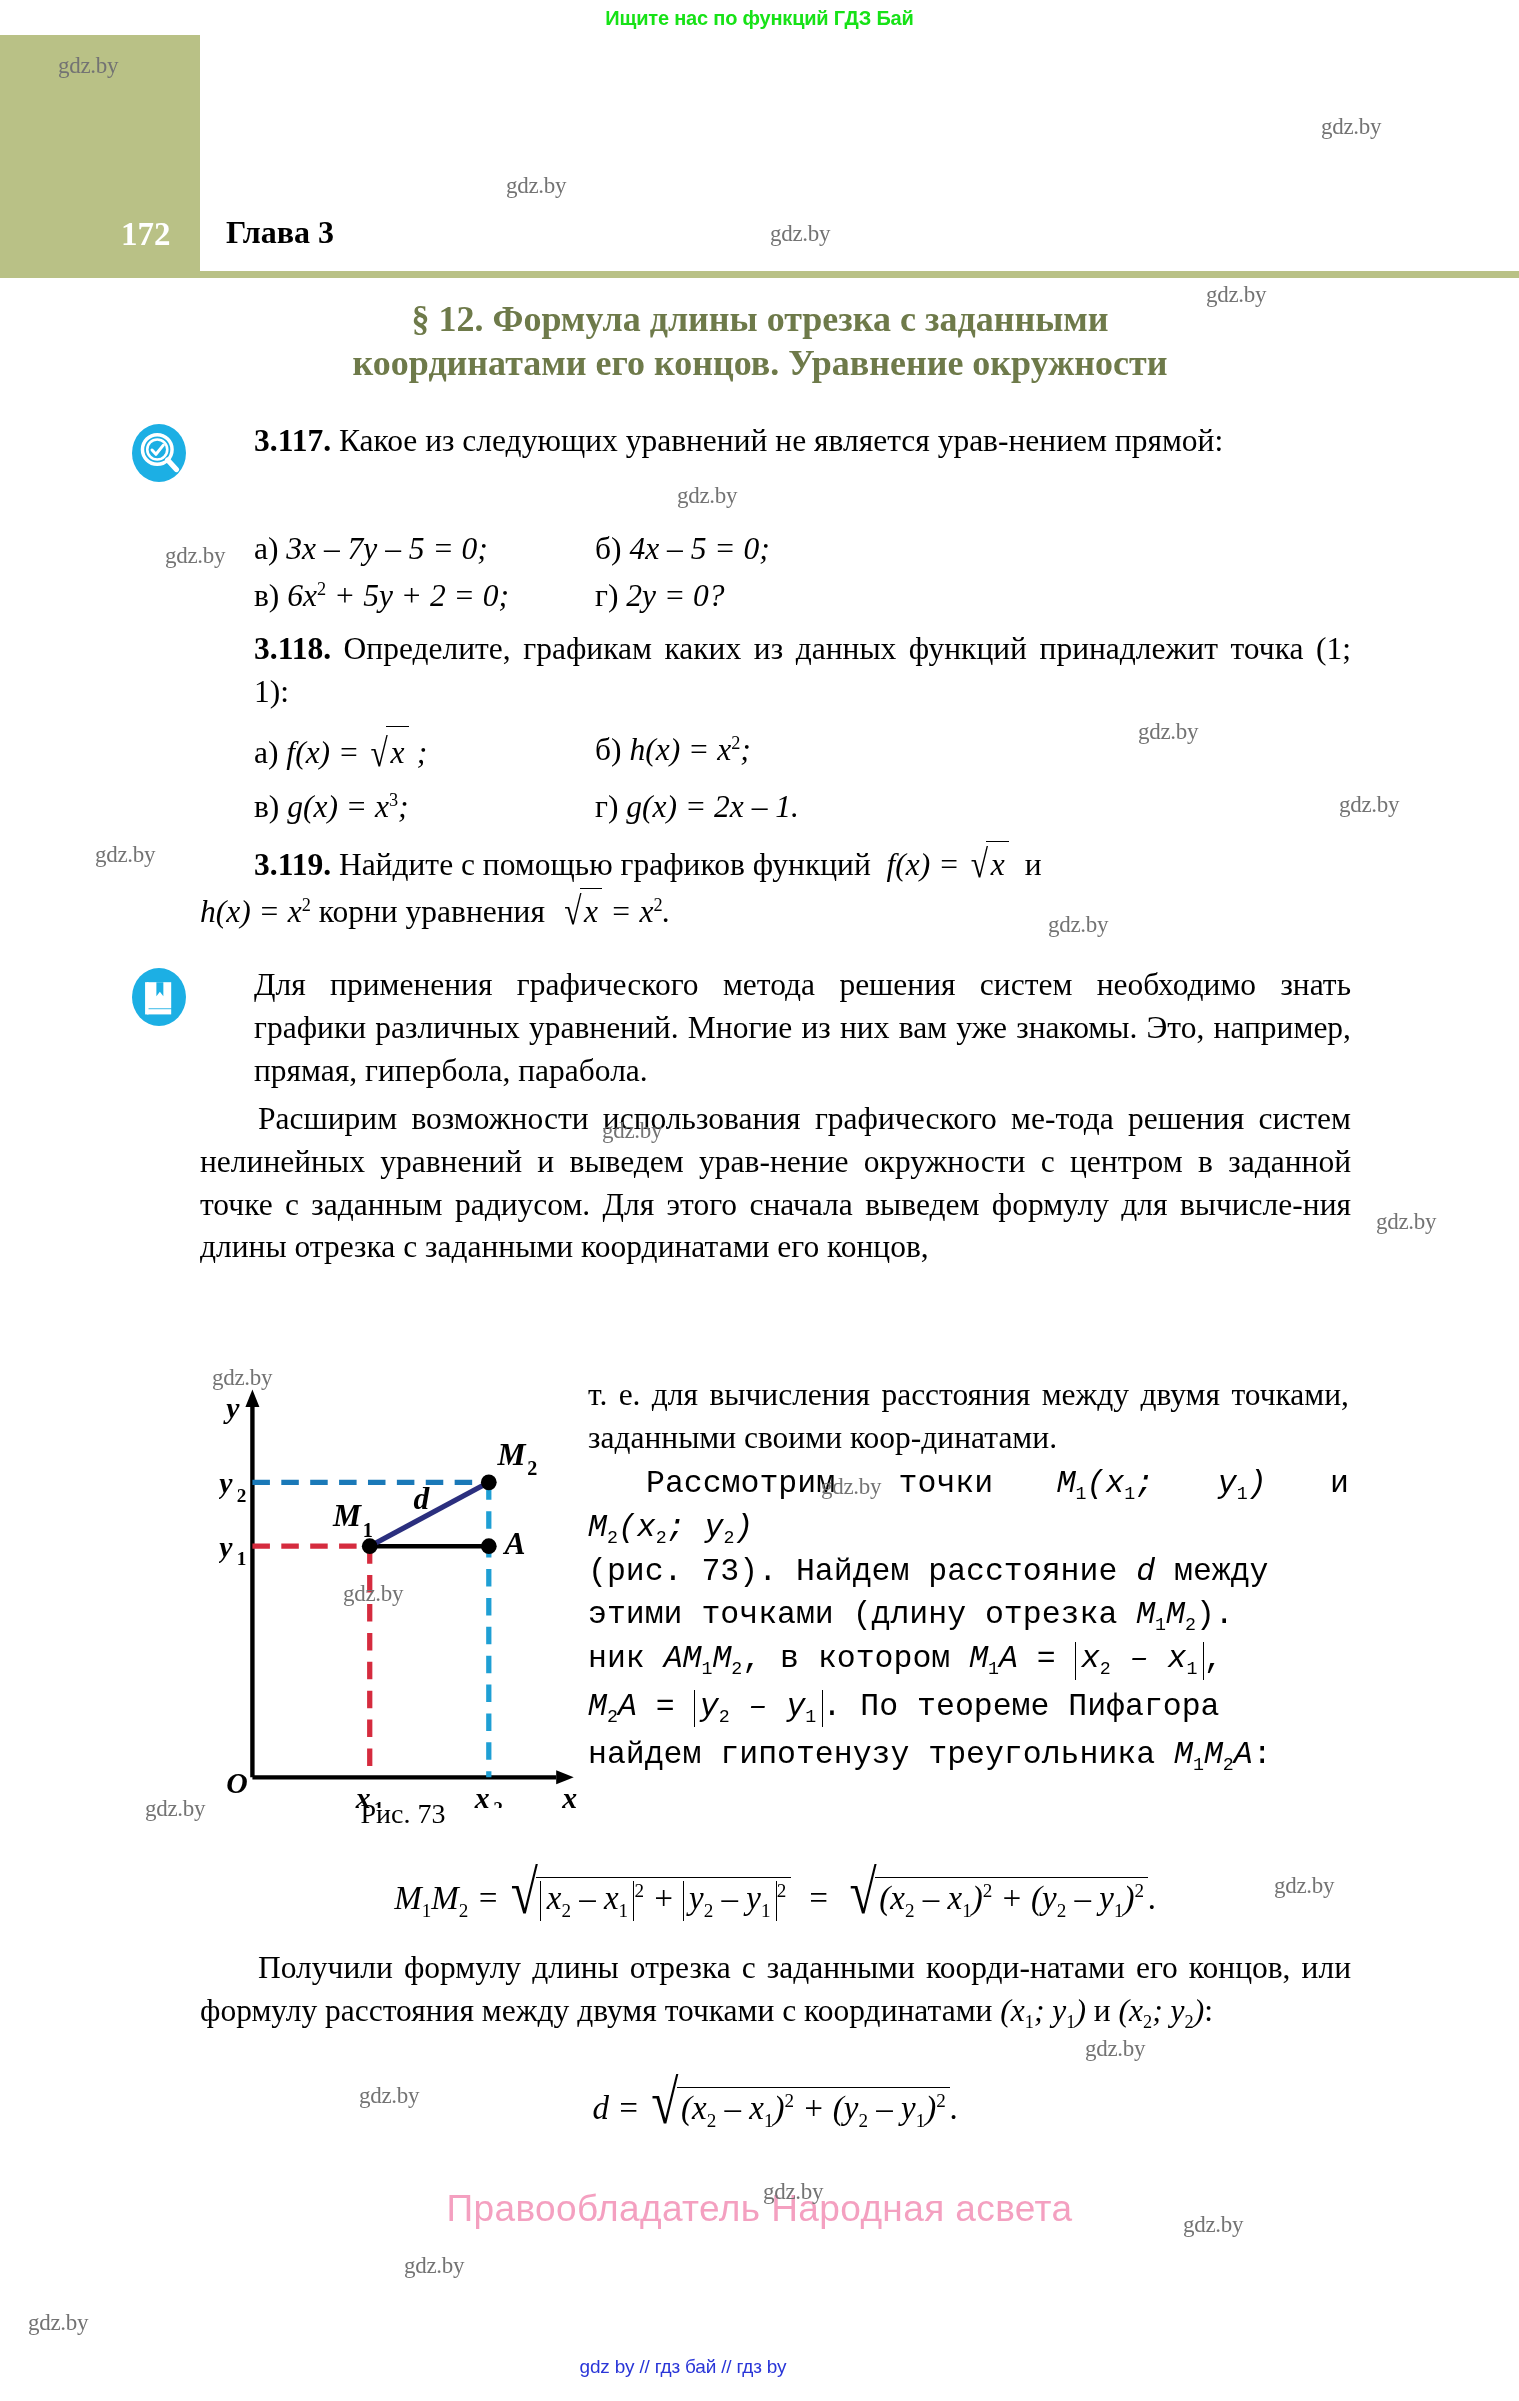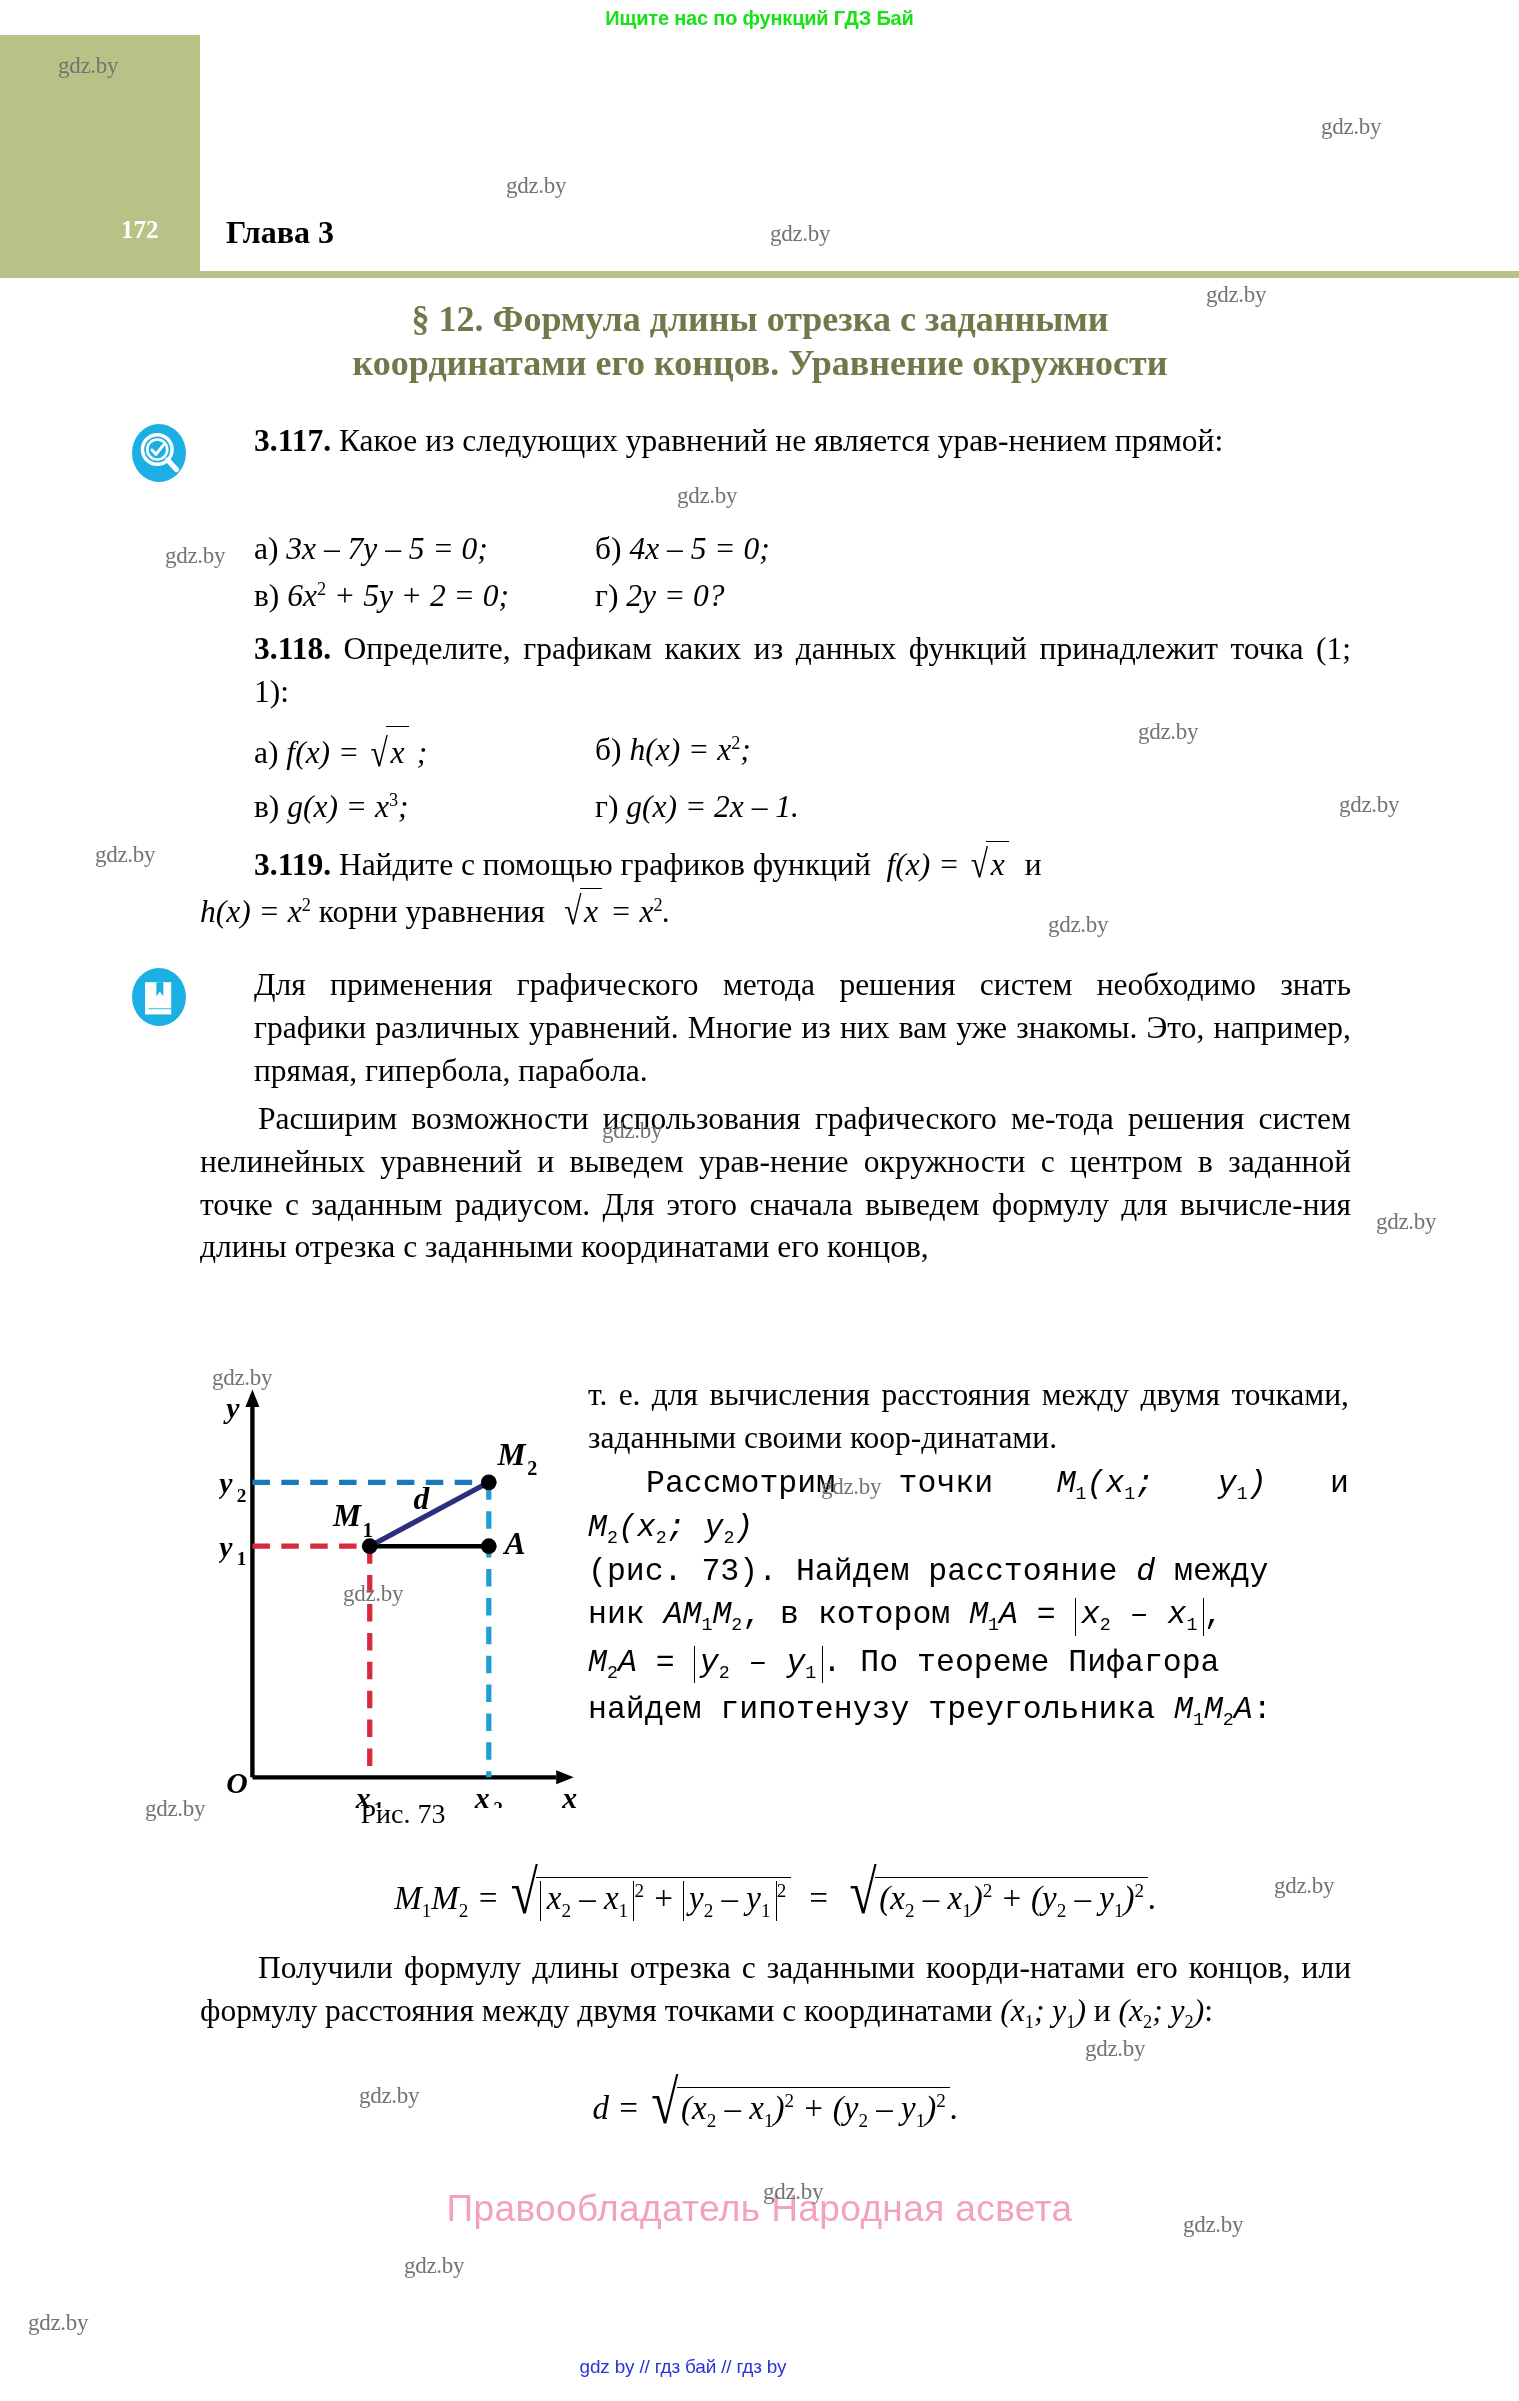--- a/index.html
+++ b/index.html
@@ -56,21 +56,21 @@
     width: 1519px;
     height: 7px;
     background: #b9c186;
   }
   .page-number {
     position: absolute;
     left: 121px;
     top: 216px;
     font-family: "Liberation Serif", serif;
     font-weight: bold;
-    font-size: 25px;
+    font-size: 33px;
     color: #ffffff;
   }
   .chapter-label {
     position: absolute;
     left: 226px;
     top: 214px;
     font-family: "Liberation Serif", serif;
     font-weight: bold;
     font-size: 32px;
     color: #000;
@@ -354,20 +354,21 @@
     <text x="222" y="148" font-family="Liberation Serif, serif" font-style="italic" font-weight="bold" font-size="36" fill="#000">d</text>
   </svg>
 </div>
 <div class="fig-caption">Рис. 73</div>
 
 <div class="right-col">
   <div>т.&nbsp;е. для вычисления расстояния между двумя точками, заданными своими коор-динатами.</div>
   <div style="margin-top:3.5px;font-family:Liberation Mono, monospace;">
     <div class="indent" style="text-align:justify;">Рассмотрим точки <span class="m"><i>M</i><sub class="sb">1</sub>(<i>x</i><sub class="sb">1</sub>;&nbsp;<i>y</i><sub class="sb">1</sub>)</span> и <span class="m"><i>M</i><sub class="sb">2</sub>(<i>x</i><sub class="sb">2</sub>;&nbsp;<i>y</i><sub class="sb">2</sub>)</span></div>
     <div style="text-align:justify;">(рис.&nbsp;73). Найдем расстояние <span class="m"><i>d</i></span> между</div>
+    <div style="text-align:justify;">этими точками (длину отрезка <span class="m"><i>M</i><sub class="sb">1</sub><i>M</i><sub class="sb">2</sub></span>).</div>
     <div style="text-align:justify;">ник <span class="m"><i>AM</i><sub class="sb">1</sub><i>M</i><sub class="sb">2</sub></span>, в котором <span class="m"><i>M</i><sub class="sb">1</sub><i>A</i> = <span class="abs"><i>x</i><sub class="sb">2</sub> – <i>x</i><sub class="sb">1</sub></span></span>,</div>
     <div style="text-align:justify; margin-top:3.5px;"><span class="m"><i>M</i><sub class="sb">2</sub><i>A</i> = <span class="abs"><i>y</i><sub class="sb">2</sub> – <i>y</i><sub class="sb">1</sub></span></span>. По теореме Пифагора</div>
     <div style="text-align:justify; margin-top:3.5px;">найдем гипотенузу треугольника <span class="m"><i>M</i><sub class="sb">1</sub><i>M</i><sub class="sb">2</sub><i>A</i></span>:</div>
   </div>
 </div>
 
 <div class="formula-big">
   <span class="m"><i>M</i><sub class="sb">1</sub><i>M</i><sub class="sb">2</sub> =
     <span class="sqrt"><span class="radsign" style="font-size:1.5em;">√</span><span class="radicand"><span class="abs"><i>x</i><sub class="sb">2</sub> – <i>x</i><sub class="sb">1</sub></span><sup class="pw">2</sup> + <span class="abs"><i>y</i><sub class="sb">2</sub> – <i>y</i><sub class="sb">1</sub></span><sup class="pw">2</sup></span></span>
     &nbsp;=&nbsp;

